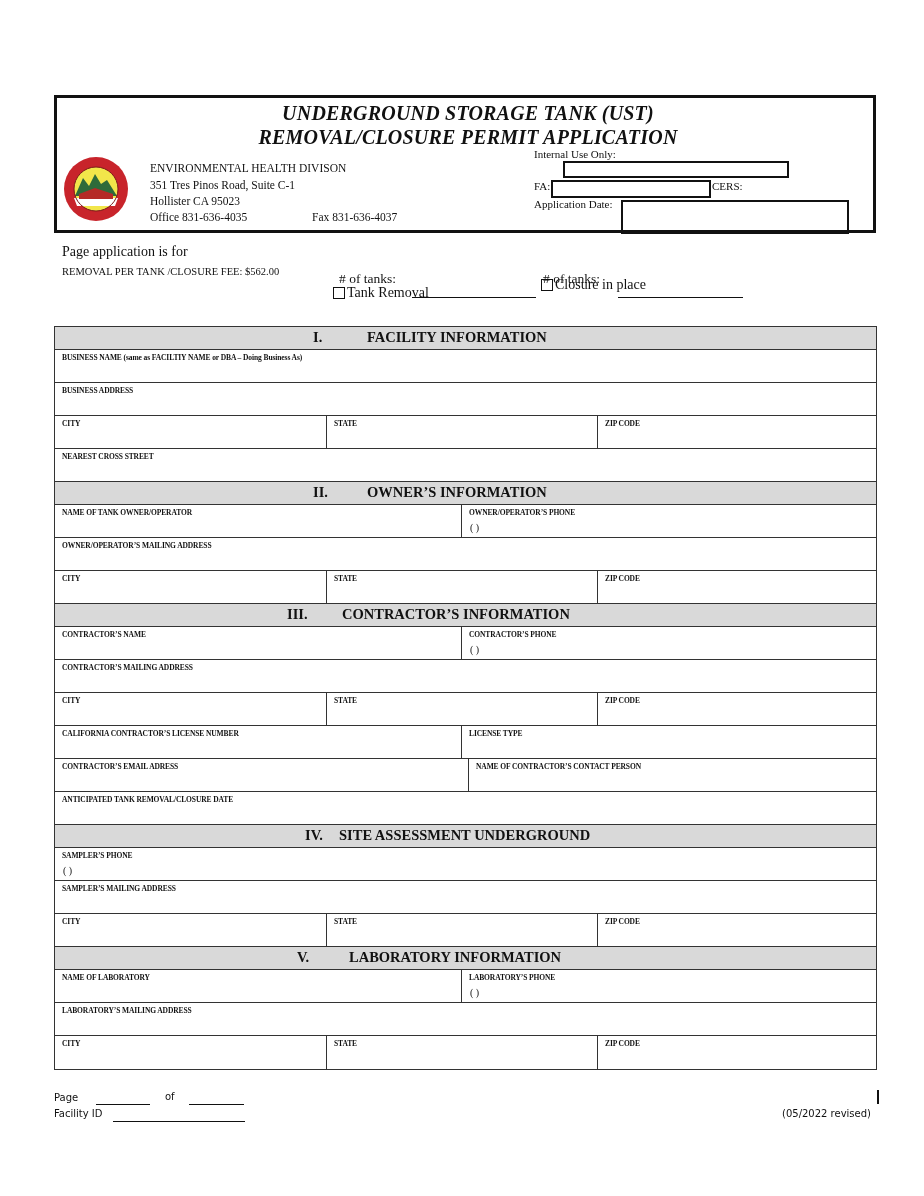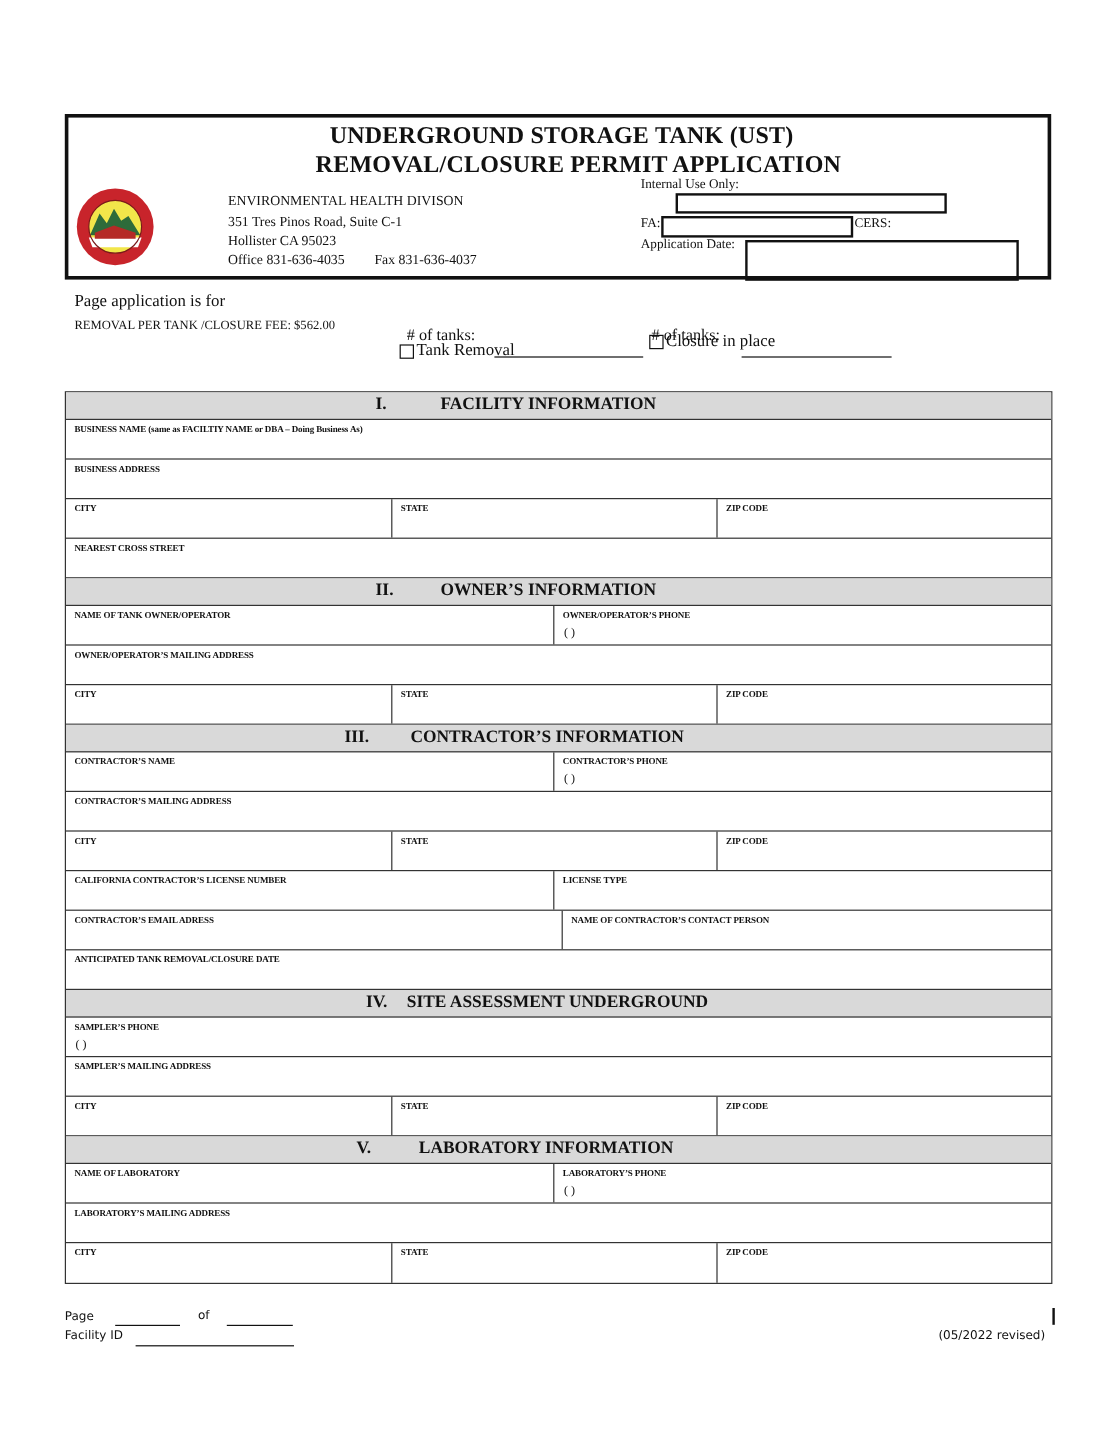--- a/index.html
+++ b/index.html
@@ -2,25 +2,25 @@
 <html><head>
 <meta charset="utf-8">
 <style>
   html, body { margin: 0; padding: 0; background: #ffffff; }
   body { width: 924px; height: 1196px; position: relative; overflow: hidden;
          font-family: "Liberation Serif", "DejaVu Serif", serif; color: #111; }
   .abs { position: absolute; }
 
   
   #header-box { left: 54px; top: 95px; width: 822px; height: 138px; border: 3px solid #111; box-sizing: border-box; }
-  .title { left: 0; width: 822px; text-align: center; font-weight: bold; font-size: 20px; letter-spacing: 0.2px; }
+  .title { left: 0; width: 822px; text-align: center; font-weight: bold; font-size: 20px; letter-spacing: 0.2px; font-style: italic; }
   #title1 { top: 4px; }
-  #title2 { top: 28px; padding-left: 14px; }
+  #title2 { top: 28px; }
   #logo { left: 6px; top: 58px; width: 66px; height: 66px; }
-  .addr { left: 93px; font-size: 11.5px; margin-left: 40px; }
+  .addr { left: 93px; font-size: 11.5px; }
   #addr-line1 { top: 64px; }
   #addr-line2 { top: 81px; }
   #addr-line3 { top: 97px; }
   #addr-line4 { top: 113px; }
   #addr-fax { left: 255px; top: 113px; font-size: 11.5px; }
 
   .small { font-size: 11px; }
   #internal-label { left: 477px; top: 50px; }
   #internal-box { left: 506px; top: 63px; width: 226px; height: 17px; border: 2px solid #111; box-sizing: border-box; }
   #fa-label { left: 477px; top: 82px; }

